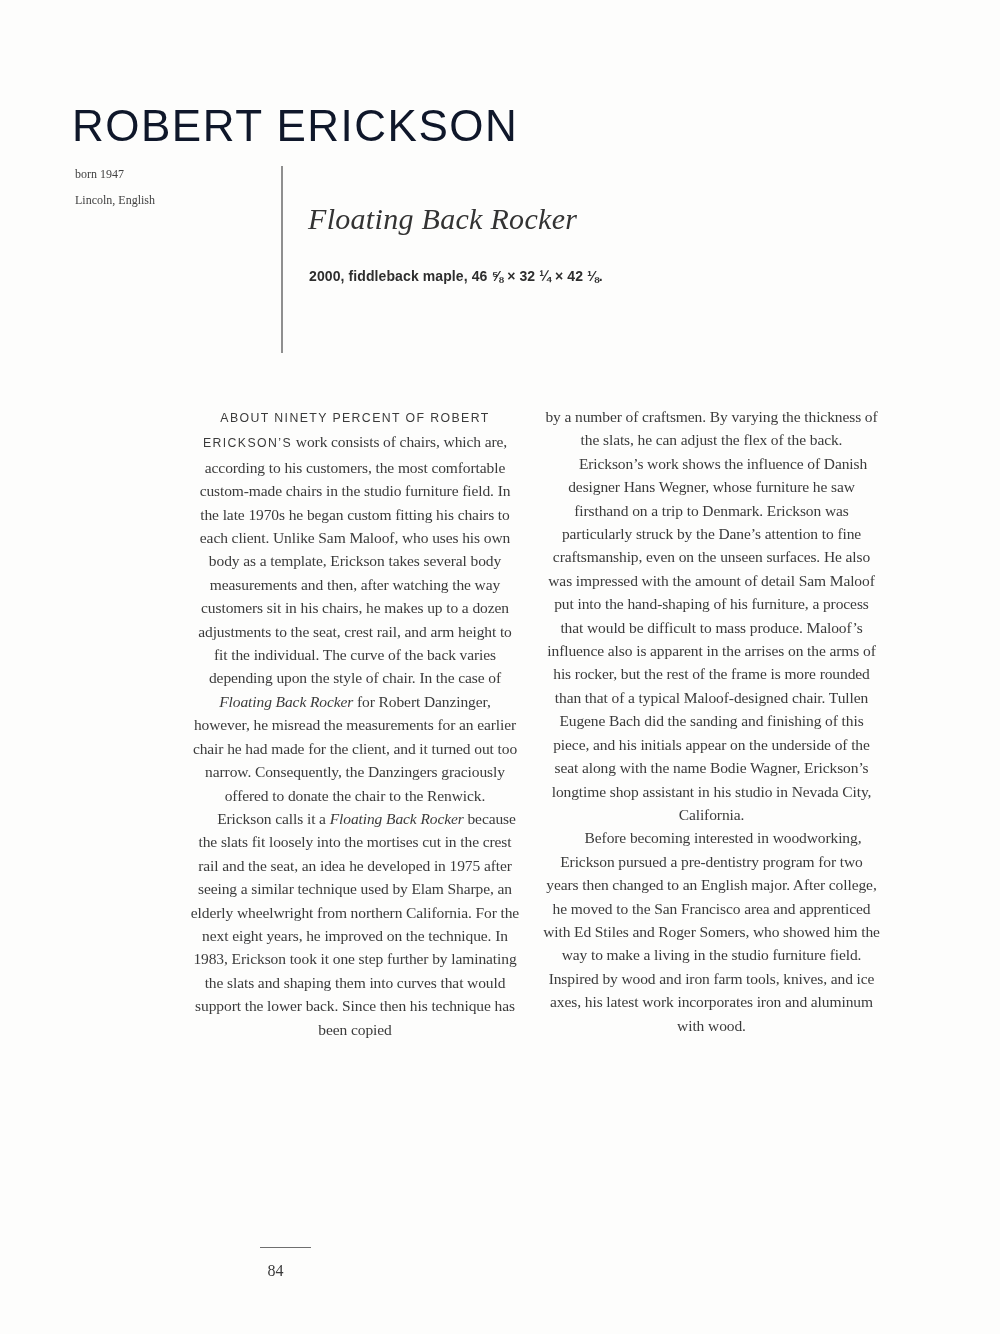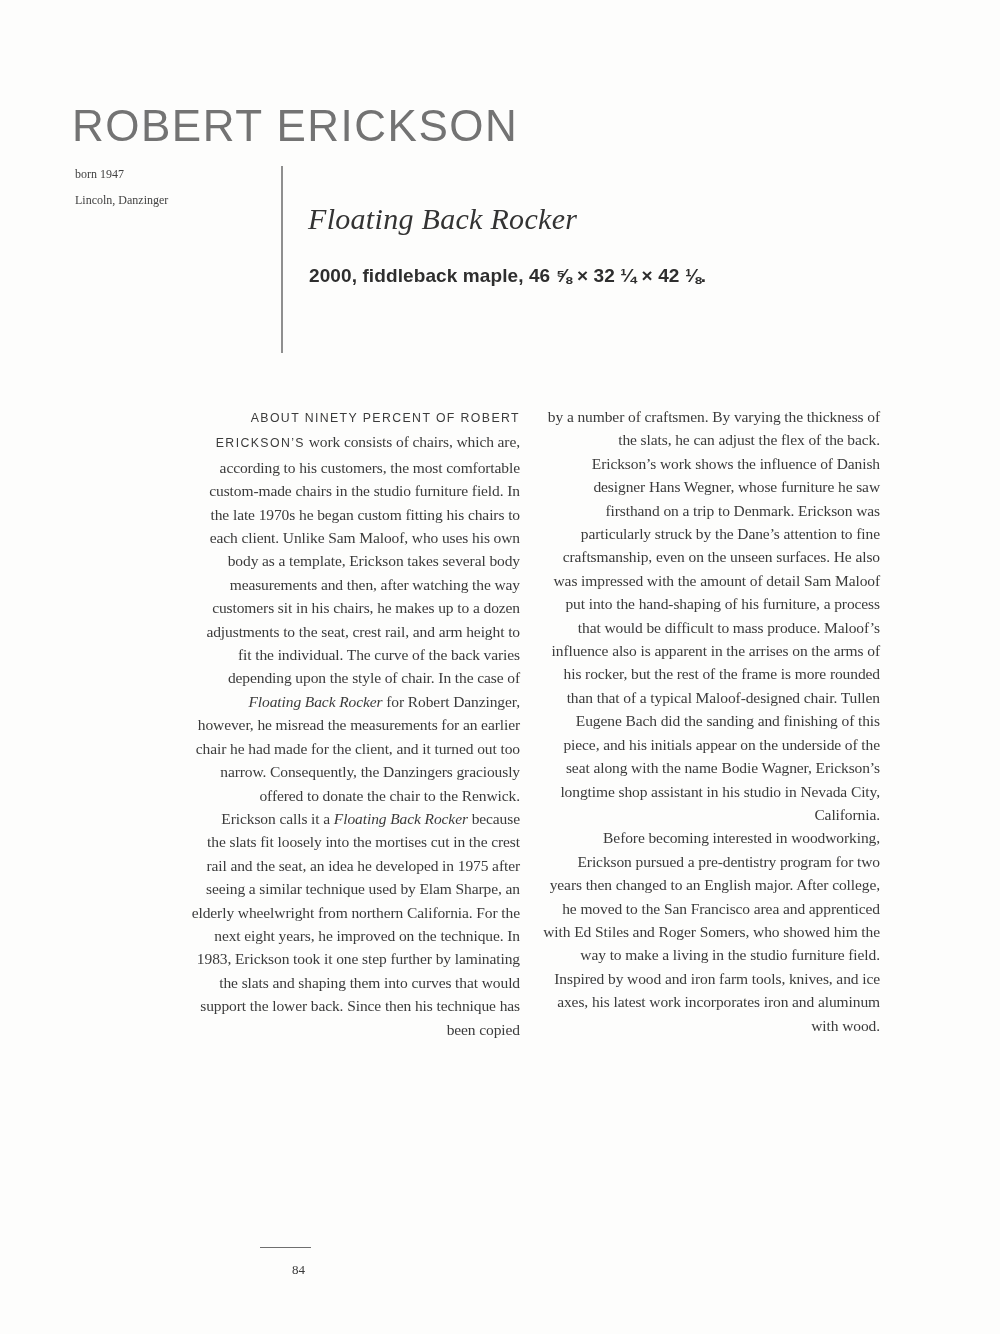--- a/index.html
+++ b/index.html
@@ -19,21 +19,21 @@
   }
   .artist-name {
     position: absolute;
     left: 72px;
     top: 101px;
     margin: 0;
     font-family: "Liberation Sans", sans-serif;
     font-weight: 100;
     font-size: 44px;
     letter-spacing: 1.5px;
-    color: #737373;
+    color: #0f172a;
     white-space: nowrap;
   }
   .artist-meta {
     position: absolute;
     left: 75px;
     top: 161px;
     font-family: "Liberation Serif", serif;
     font-size: 12px;
     line-height: 26px;
     color: #424242;
@@ -57,38 +57,38 @@
     font-size: 30px;
     letter-spacing: 0.3px;
     color: #333333;
   }
   .caption {
     position: absolute;
     left: 309px;
     top: 264px;
     font-family: "Liberation Sans", sans-serif;
     font-weight: 700;
-    font-size: 19px;
+    font-size: 14px;
     line-height: 24px;
     letter-spacing: 0.1px;
     color: #2e2e2e;
   }
   .article {
     position: absolute;
     left: 190px;
     top: 405px;
     width: 690px;
     display: flex;
   }
   .col {
     width: 330px;
     font-size: 15.5px;
     line-height: 23.4px;
     letter-spacing: -0.1px;
-    text-align: right;
+    text-align: center;
     color: #3b3b3b;
   }
   .col-left  { margin-right: 23px; }
   .col-right { width: 337px; }
   .col p { margin: 0; }
   .col p.indent { text-indent: 23px; }
   .seg-italic { font-style: italic; }
   .seg-smallcaps {
     font-family: "Liberation Sans", sans-serif;
     font-size: 12.3px;
@@ -98,39 +98,39 @@
   .footer-rule {
     position: absolute;
     left: 260px;
     top: 1247px;
     width: 51px;
     height: 1px;
     background: #6f6f6f;
   }
   .page-number {
     position: absolute;
-    left: 234px;
+    left: 240px;
     top: 1262px;
     width: 71px;
-    text-align: right;
+    text-align: center;
     font-family: "Liberation Serif", serif;
-    font-size: 13px;
+    font-size: 16px;
     color: #3a3a3a;
   }
 </style>
 </head>
 <body>
 
 <div class="page">
 
   <h1 class="artist-name">ROBERT ERICKSON</h1>
 
   <div class="artist-meta">
     <div>born 1947</div>
-    <div>Lincoln, Danzinger</div>
+    <div>Lincoln, English</div>
   </div>
 
   <div class="vrule"></div>
 
   <h2 class="work-title">Floating Back Rocker</h2>
 
   <div class="caption">
     <div>2000, fiddleback maple, 46 ⅝ × 32 ¼ × 42 ⅛.</div>
   </div>
 

